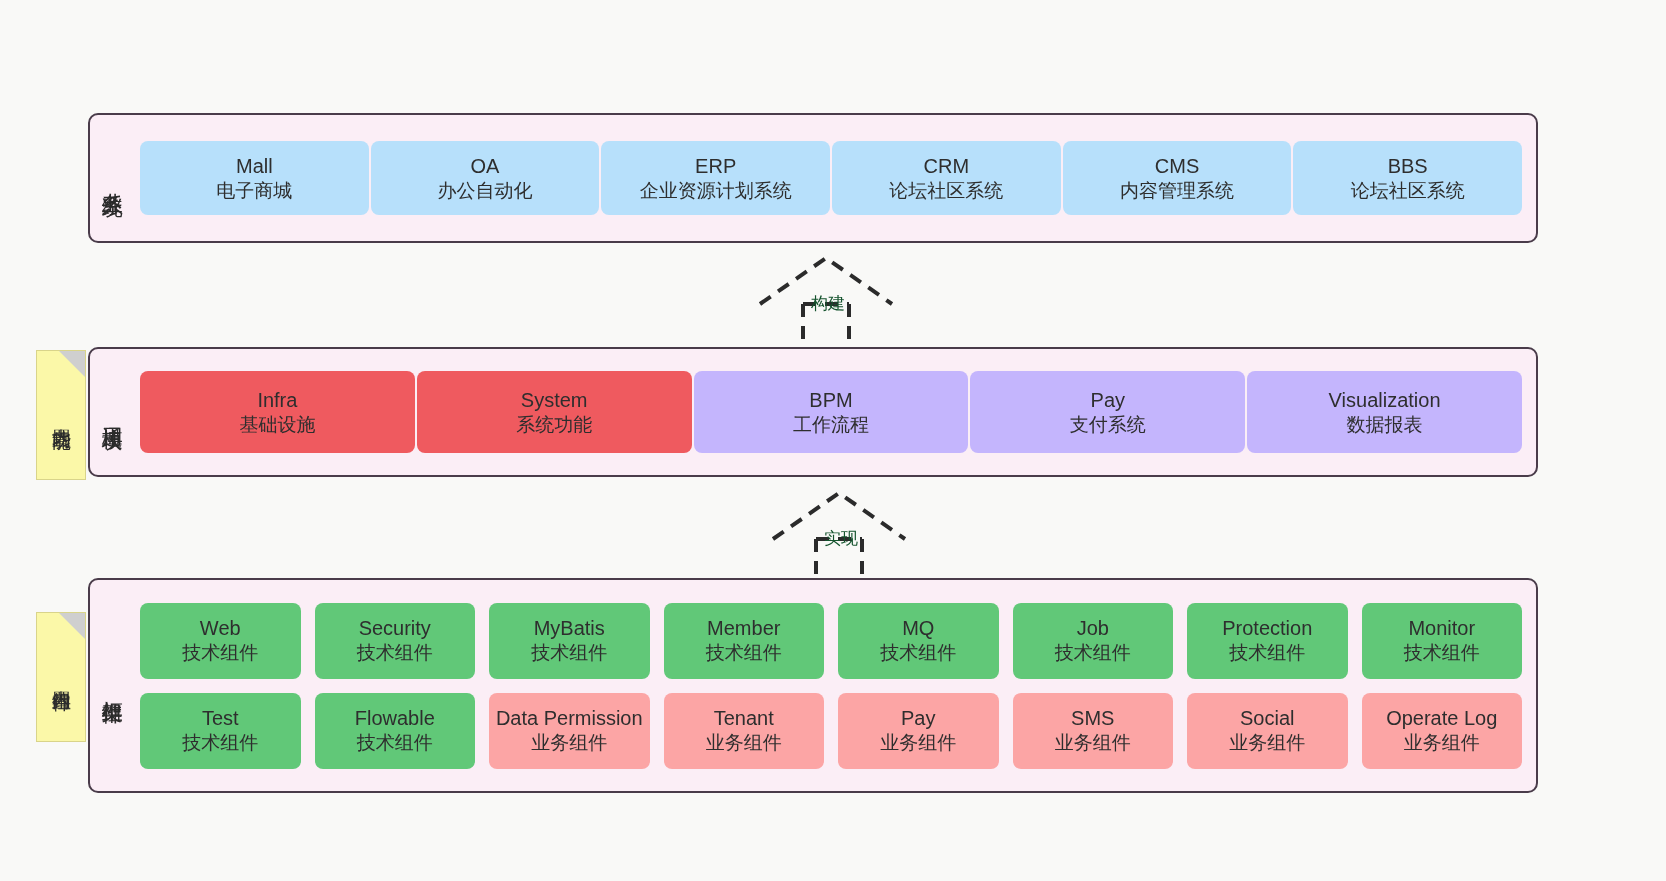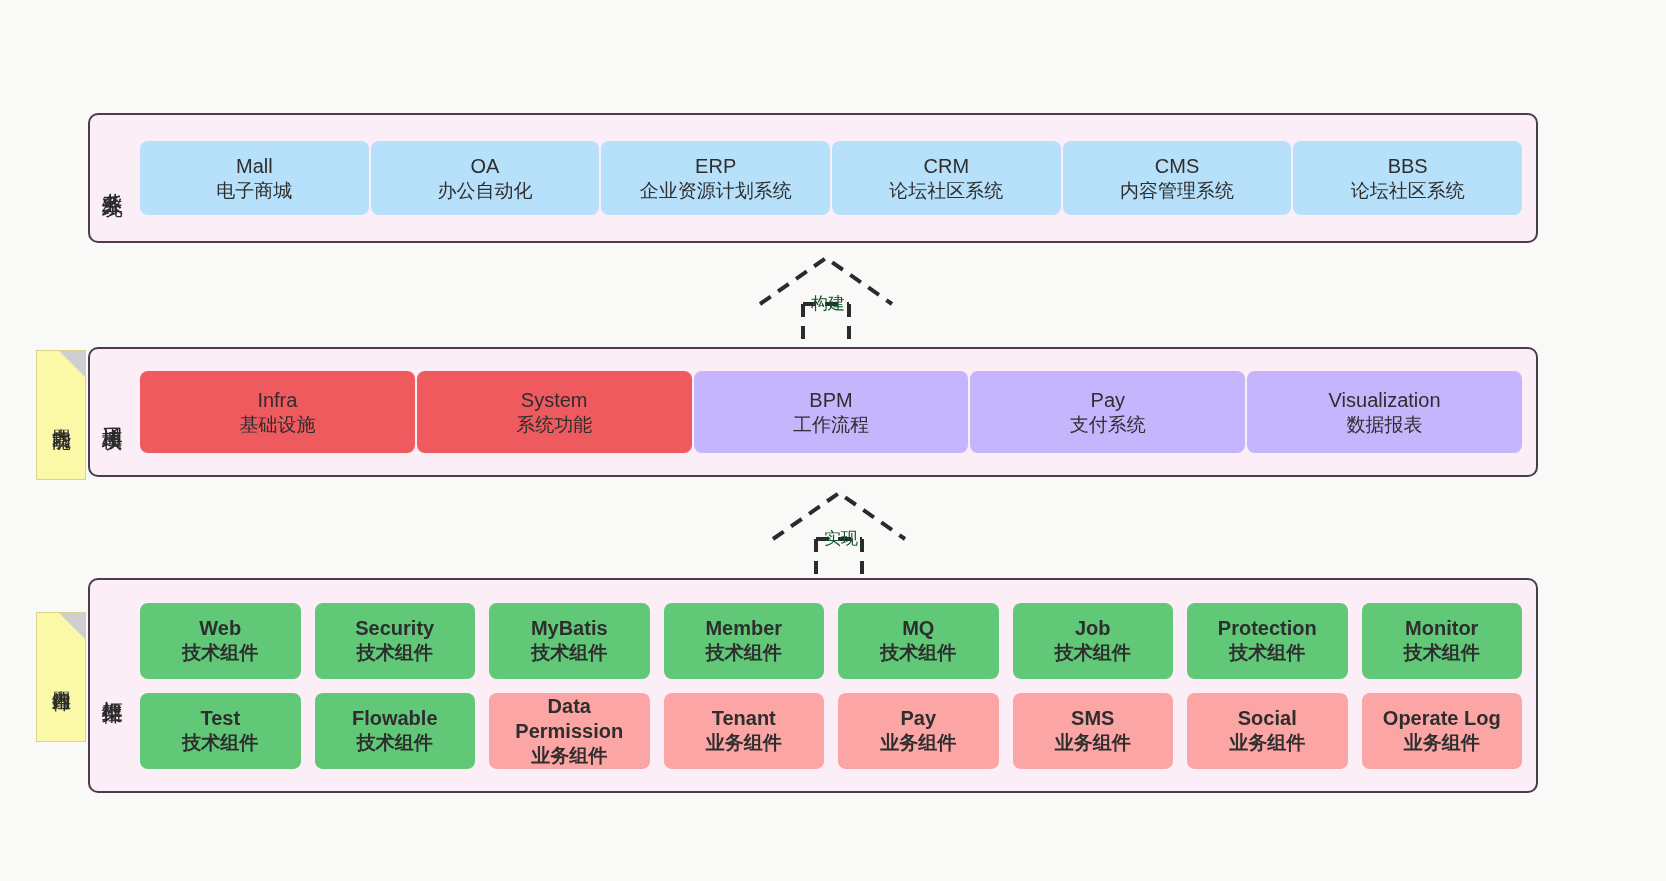--- a/index.html
+++ b/index.html
@@ -51,21 +51,20 @@
     align-items: center;
     justify-content: space-between;
     padding: 0 14px 0 6px;
     gap: 2px;
   }
   .cards.two-row {
     flex-direction: column;
     justify-content: center;
     gap: 14px;
     padding: 14px 14px 14px 6px;
-    font-weight: bold;
   }
   .row {
     display: flex;
     align-items: stretch;
     justify-content: space-between;
     gap: 14px;
     width: 100%;
   }
 
   

